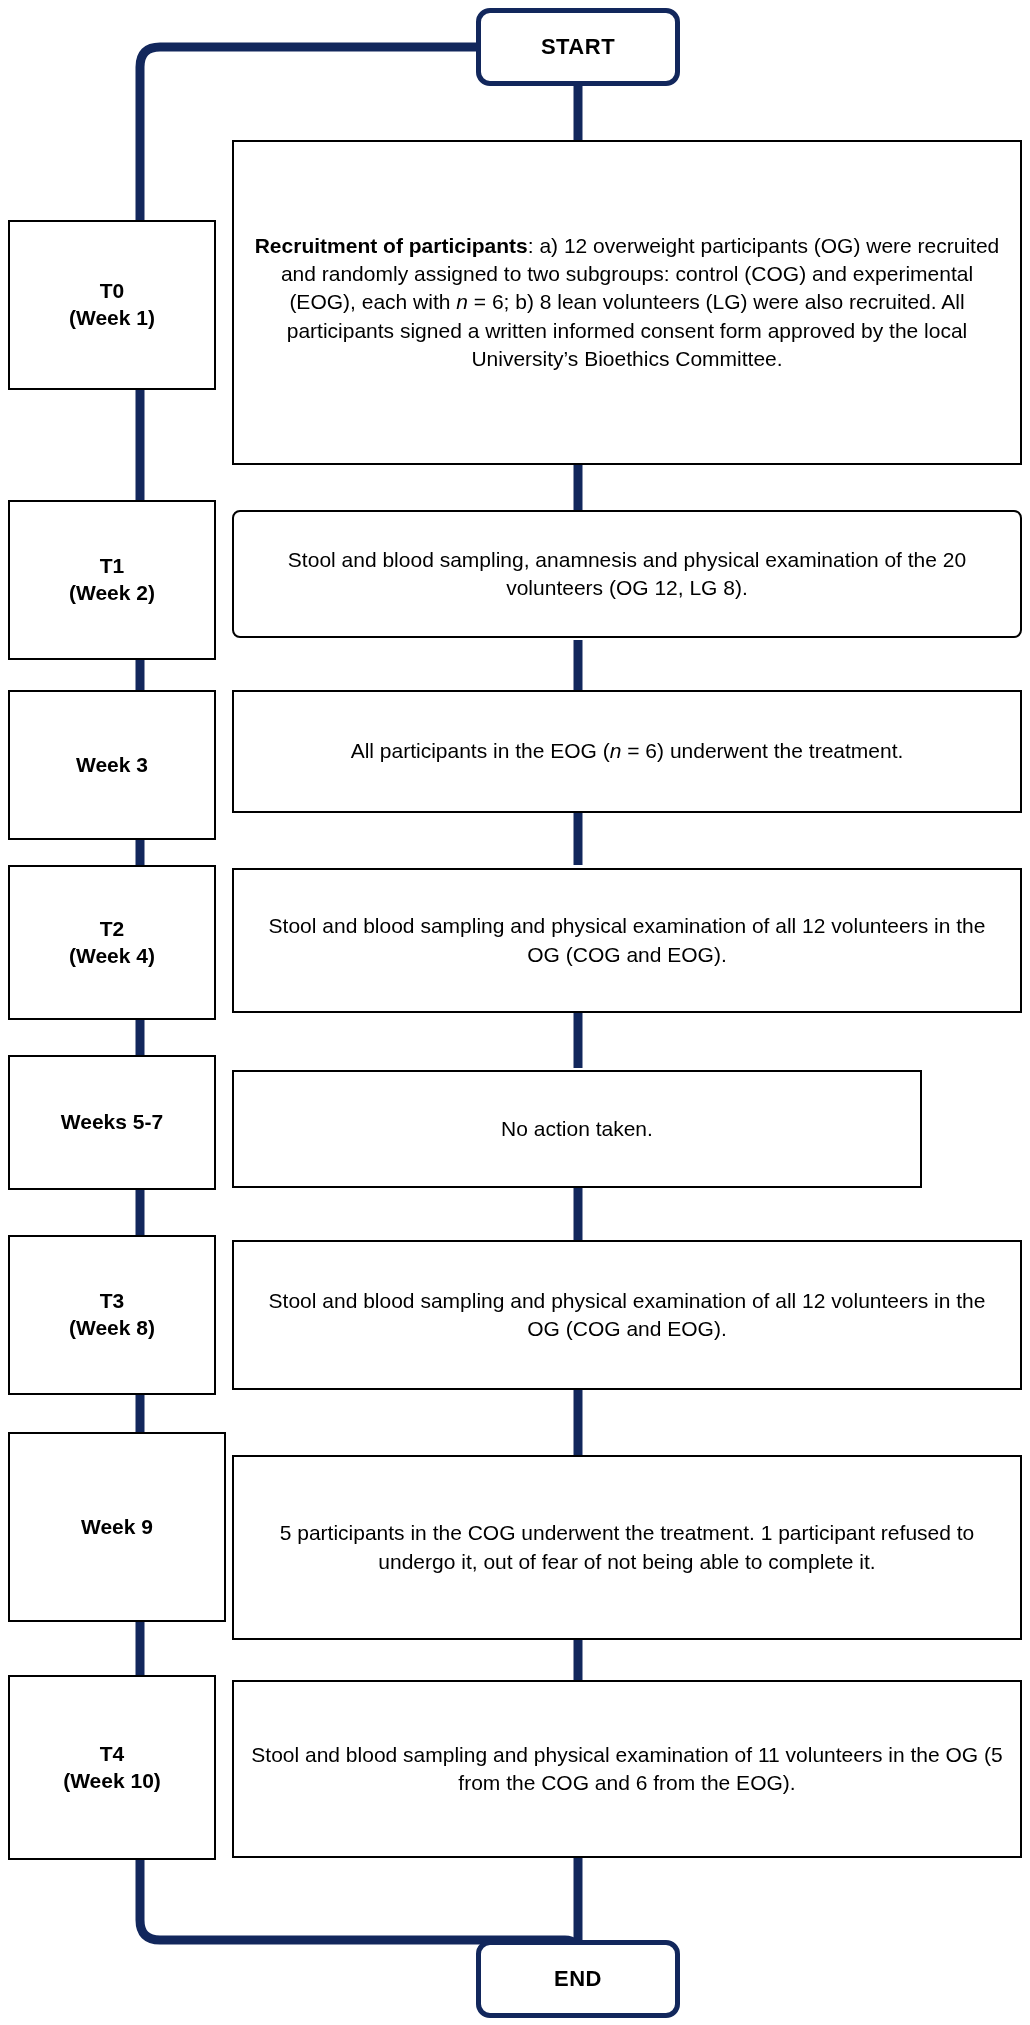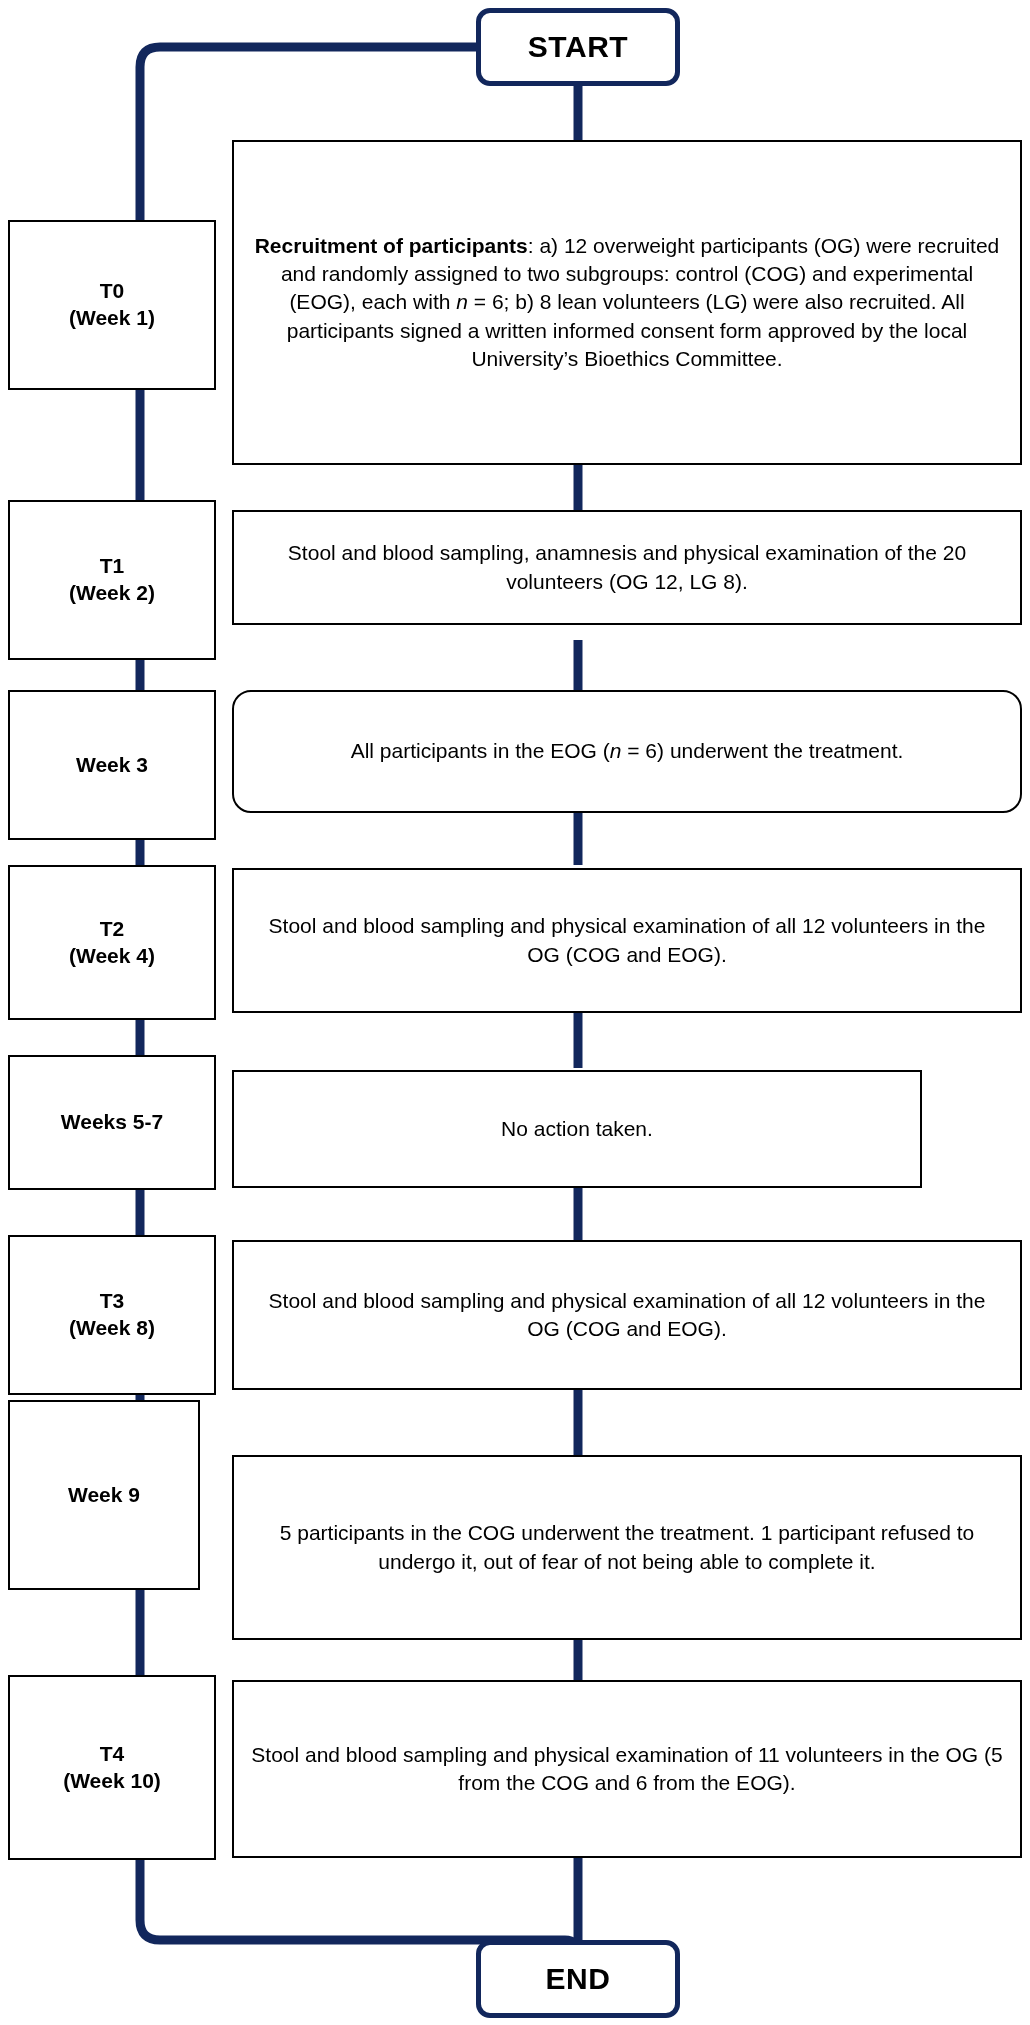--- a/index.html
+++ b/index.html
@@ -33,21 +33,21 @@
   .terminator {
     position: absolute;
     box-sizing: border-box;
     border: 5px solid #12275c;
     border-radius: 14px;
     background: #ffffff;
     display: flex;
     align-items: center;
     justify-content: center;
     font-weight: bold;
-    font-size: 30px;
+    font-size: 22px;
     letter-spacing: 0.5px;
     color: #000000;
   }
   #start-node { left: 476px; top: 8px; width: 204px; height: 78px; }
   #end-node   { left: 476px; top: 1940px; width: 204px; height: 78px; }
 
   
   .time-box {
     position: absolute;
     box-sizing: border-box;
@@ -114,30 +114,30 @@
   <div class="step-box" style="left:232px; top:140px; width:790px; height:325px;">
     <div class="inner"><b>Recruitment of participants</b>: a) 12 overweight participants (OG) were recruited and randomly assigned to two subgroups: control (COG) and experimental (EOG), each with <i>n</i> = 6; b) 8 lean volunteers (LG) were also recruited. All participants signed a written informed consent form approved by the local University’s Bioethics Committee.</div>
   </div>
 
   <div class="time-box" style="left:8px; top:500px; width:208px; height:160px;">
     <div>
       <div>T1</div>
       <div>(Week 2)</div>
     </div>
   </div>
-  <div class="step-box" style="left:232px; top:510px; width:790px; height:115px;">
+  <div class="step-box" style="left:232px; top:510px; width:790px; height:128px;border-radius:8px;">
     <div class="inner">Stool and blood sampling, anamnesis and physical examination of the 20 volunteers (OG 12, LG 8).</div>
   </div>
 
   <div class="time-box" style="left:8px; top:690px; width:208px; height:150px;">
     <div>
       <div>Week 3</div>
     </div>
   </div>
-  <div class="step-box" style="left:232px; top:690px; width:790px; height:123px;border-radius:19px;">
+  <div class="step-box" style="left:232px; top:690px; width:790px; height:123px;">
     <div class="inner">All participants in the EOG (<i>n</i> = 6) underwent the treatment.</div>
   </div>
 
   <div class="time-box" style="left:8px; top:865px; width:208px; height:155px;">
     <div>
       <div>T2</div>
       <div>(Week 4)</div>
     </div>
   </div>
   <div class="step-box" style="left:232px; top:868px; width:790px; height:145px;">
@@ -156,21 +156,21 @@
   <div class="time-box" style="left:8px; top:1235px; width:208px; height:160px;">
     <div>
       <div>T3</div>
       <div>(Week 8)</div>
     </div>
   </div>
   <div class="step-box" style="left:232px; top:1240px; width:790px; height:150px;">
     <div class="inner">Stool and blood sampling and physical examination of all 12 volunteers in the OG (COG and EOG).</div>
   </div>
 
-  <div class="time-box" style="left:8px; top:1400px; width:192px; height:190px;text-align:center;">
+  <div class="time-box" style="left:8px; top:1432px; width:218px; height:190px;text-align:center;">
     <div>
       <div>Week 9</div>
     </div>
   </div>
   <div class="step-box" style="left:232px; top:1455px; width:790px; height:185px;">
     <div class="inner">5 participants in the COG underwent the treatment. 1 participant refused to undergo it, out of fear of not being able to complete it.</div>
   </div>
 
   <div class="time-box" style="left:8px; top:1675px; width:208px; height:185px;">
     <div>

